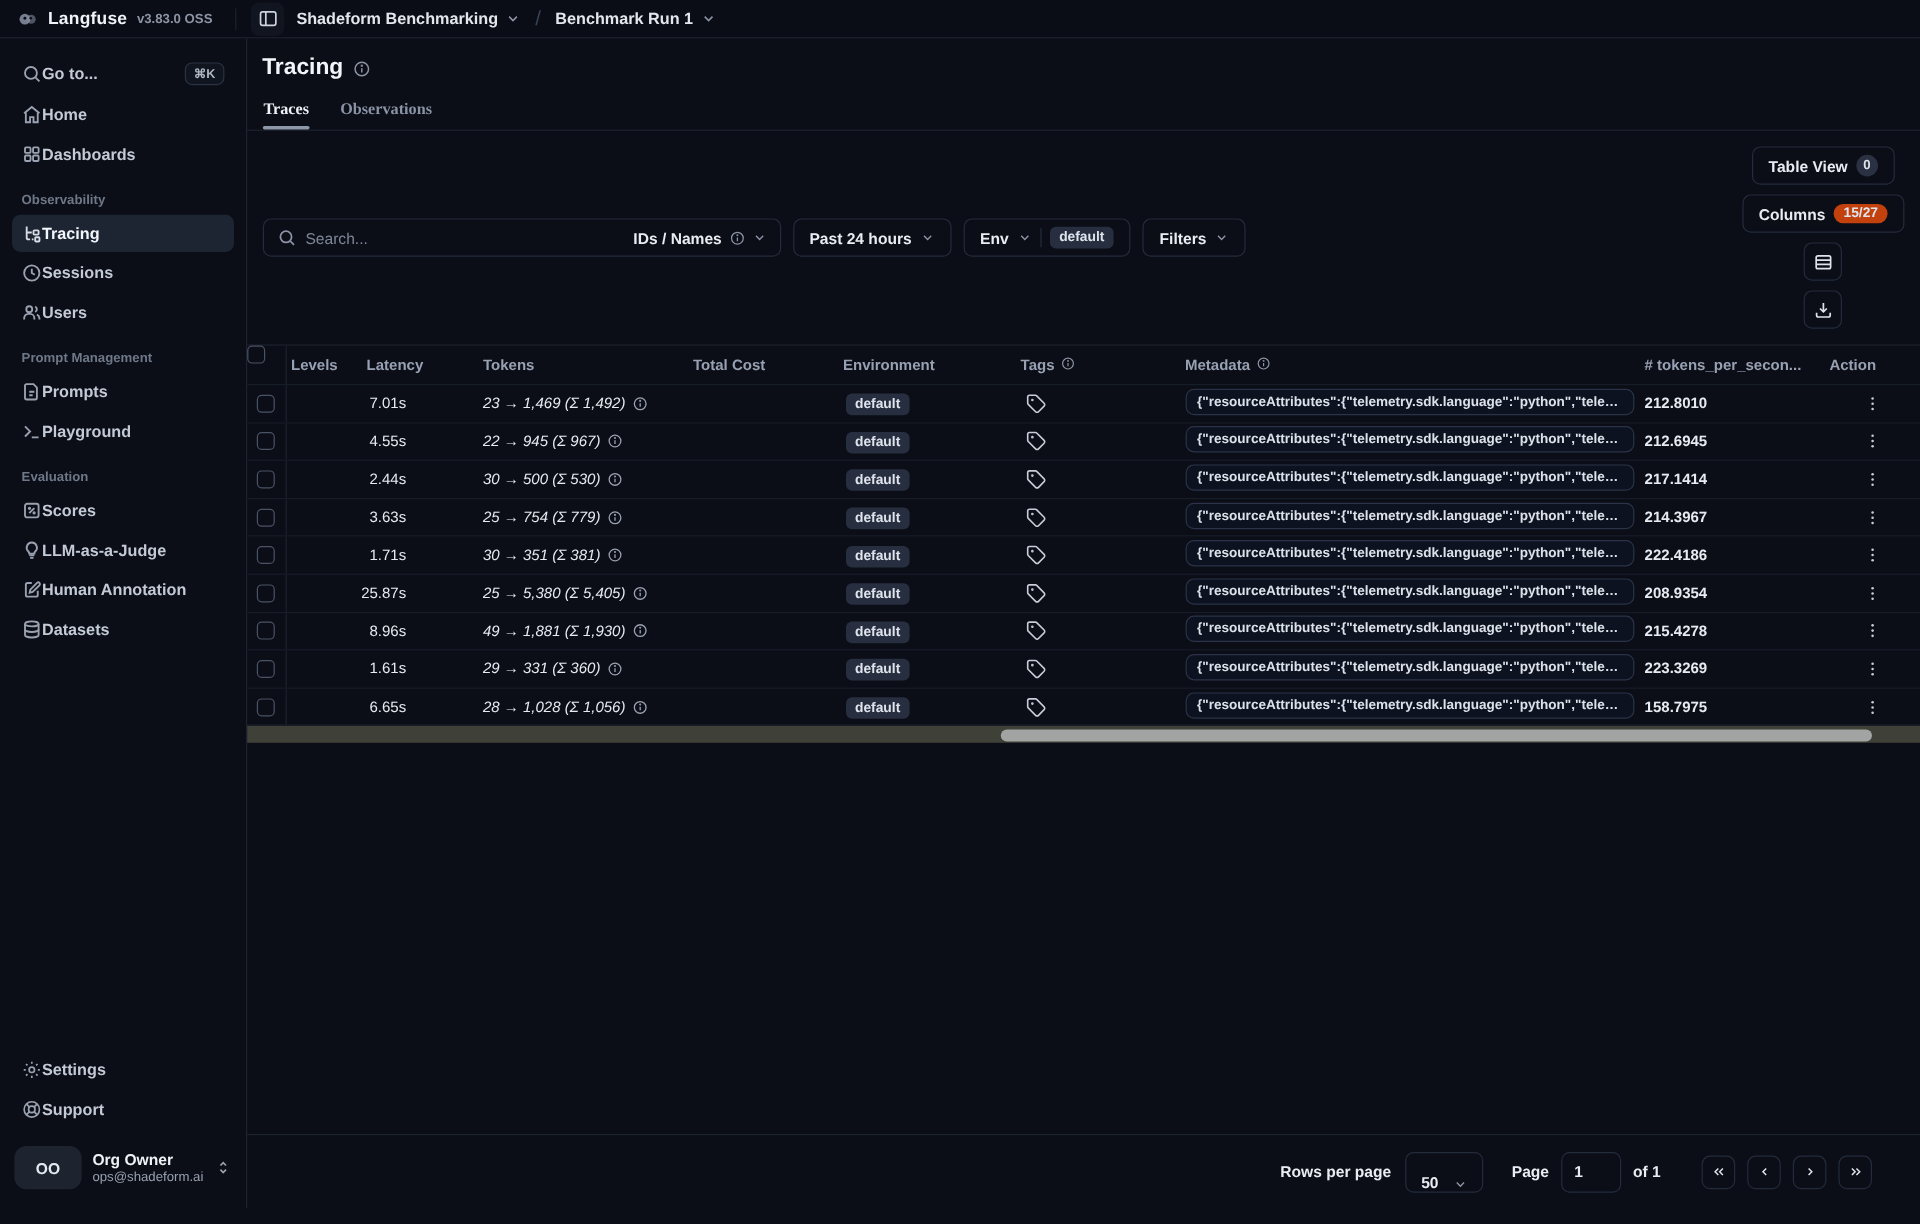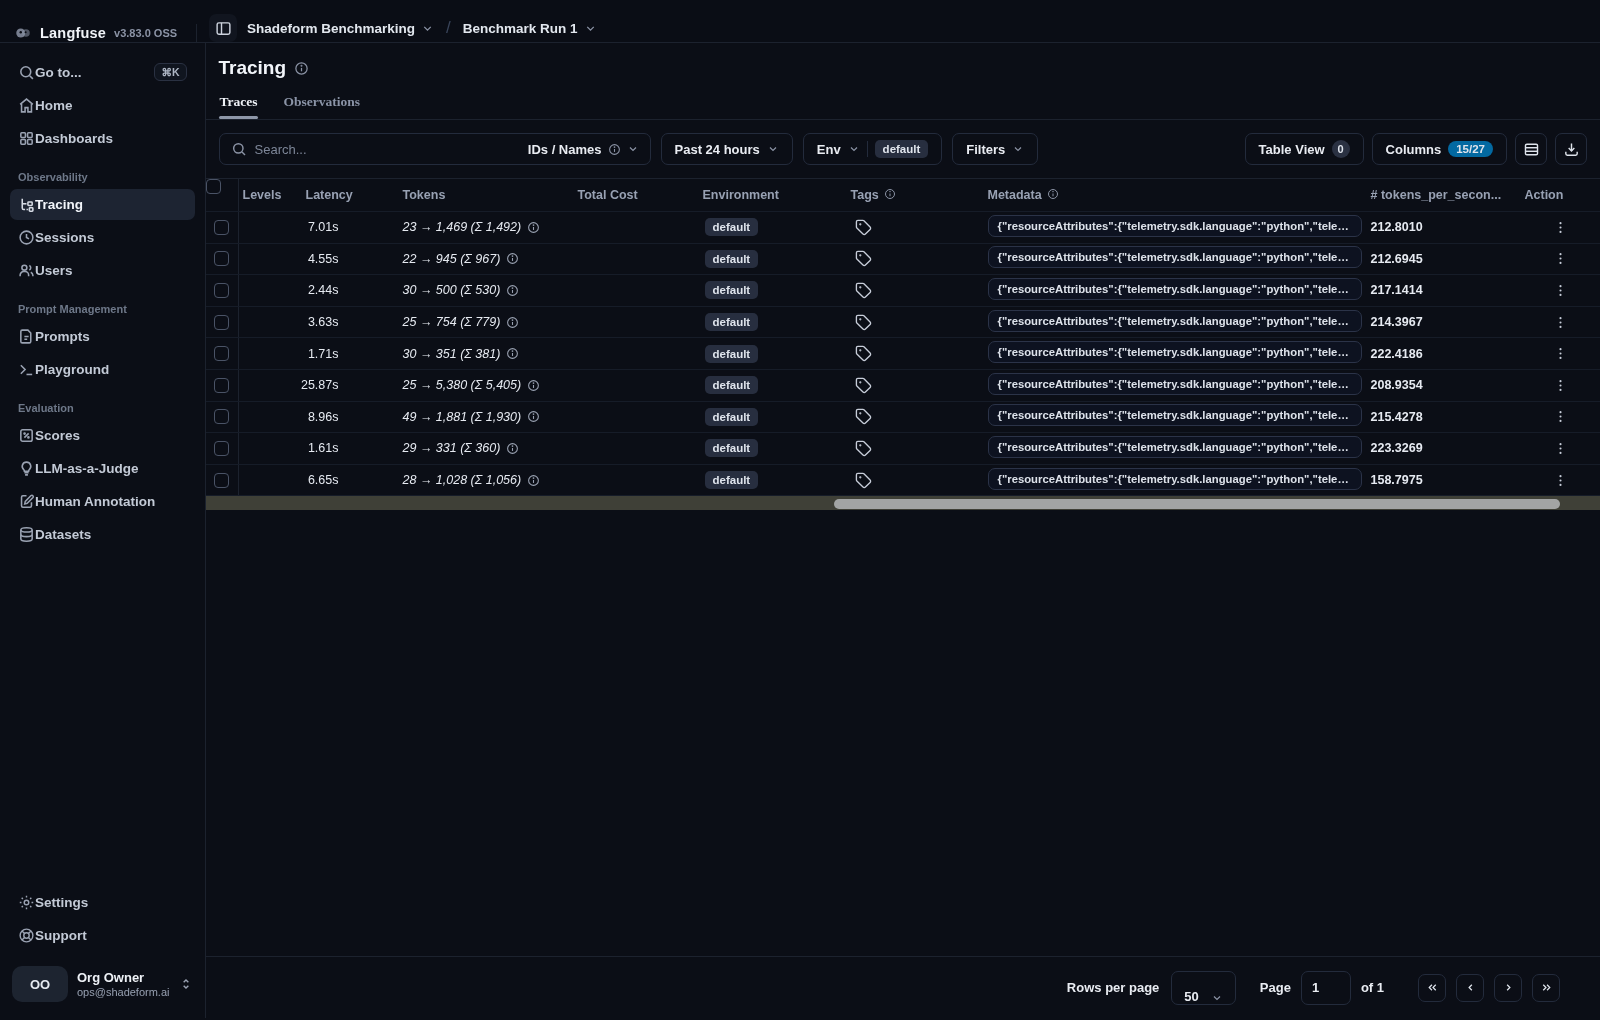--- a/index.html
+++ b/index.html
@@ -4,21 +4,21 @@
 <style>
   * { margin:0; padding:0; box-sizing:border-box; }
   html,body { width:1600px; height:1020px; overflow:hidden; }
   body {
     background:#0b0e16; color:#e6eaf1;
     font-family:"Liberation Sans", sans-serif;
     font-size:13px;
   }
   svg { display:block; }
   .topbar {
-    height:43px; display:flex; align-items:flex-end;
+    height:32px; display:flex; align-items:center;
     border-bottom:1px solid #1c222e; background:#0a0d15;
   }
   .topbar-left {
     flex:0 0 197px; display:flex; align-items:center; gap:8px;
     padding-left:14px; border-right:1px solid #1c222e;
   }
   .brand-name { font-weight:700; font-size:14.5px; color:#f0f3f8; letter-spacing:.2px; }
   .brand-version { font-size:11px; font-weight:700; color:#8b93a5; }
   .topbar-right { flex:1; display:flex; align-items:center; gap:10px; padding-left:12px; }
   .panel-btn {
@@ -80,32 +80,32 @@
   .search-ctl input::placeholder { color:#7d8698; }
   .search-mode { display:flex; align-items:center; gap:6px; font-weight:700; font-size:13px; color:#e9ecf2; cursor:pointer; }
   .btn {
     display:flex; align-items:center; gap:7px; height:32px; padding:0 13px;
     border:1px solid #232b3c; border-radius:7px; background:transparent;
     font-size:13px; font-weight:700; color:#e9ecf2; cursor:pointer; white-space:nowrap;
   }
   .btn .chev { color:#8b93a5; }
   .vsep { width:1px; height:16px; background:#232b3c; }
   .badge-pill {
-    background:#0369a1; color:#dfe4ec; border-radius:9px;
+    background:#c2410c; color:#dfe4ec; border-radius:9px;
     font-size:11.5px; font-weight:700; padding:2px 8px;
   }
   .badge-circle {
     background:#2a3142; color:#dfe4ec; border-radius:50%;
     width:18px; height:18px; display:grid; place-items:center; font-size:11px; font-weight:700;
   }
   .env-badge {
     background:#272e3f; color:#dfe4ec; border-radius:5px;
     font-size:11.5px; font-weight:600; padding:3px 8px;
   }
-  .toolbar-right { margin-left:auto; display:flex; align-items:center; gap:8px; }
+  .toolbar-right { margin-left:auto; display:flex; align-items:center; gap:8px;flex-direction:column; }
   .icon-btn {
     width:32px; height:32px; border:1px solid #232b3c; border-radius:7px;
     display:grid; place-items:center; color:#dfe4ec; cursor:pointer; background:transparent;
   }
 
   .table { border-top:1px solid #1c222e; }
   .trow {
     display:grid; align-items:center;
     grid-template-columns:33px 63px 97px 175px 125px 148px 137px 383px 154px 1fr;
   }

